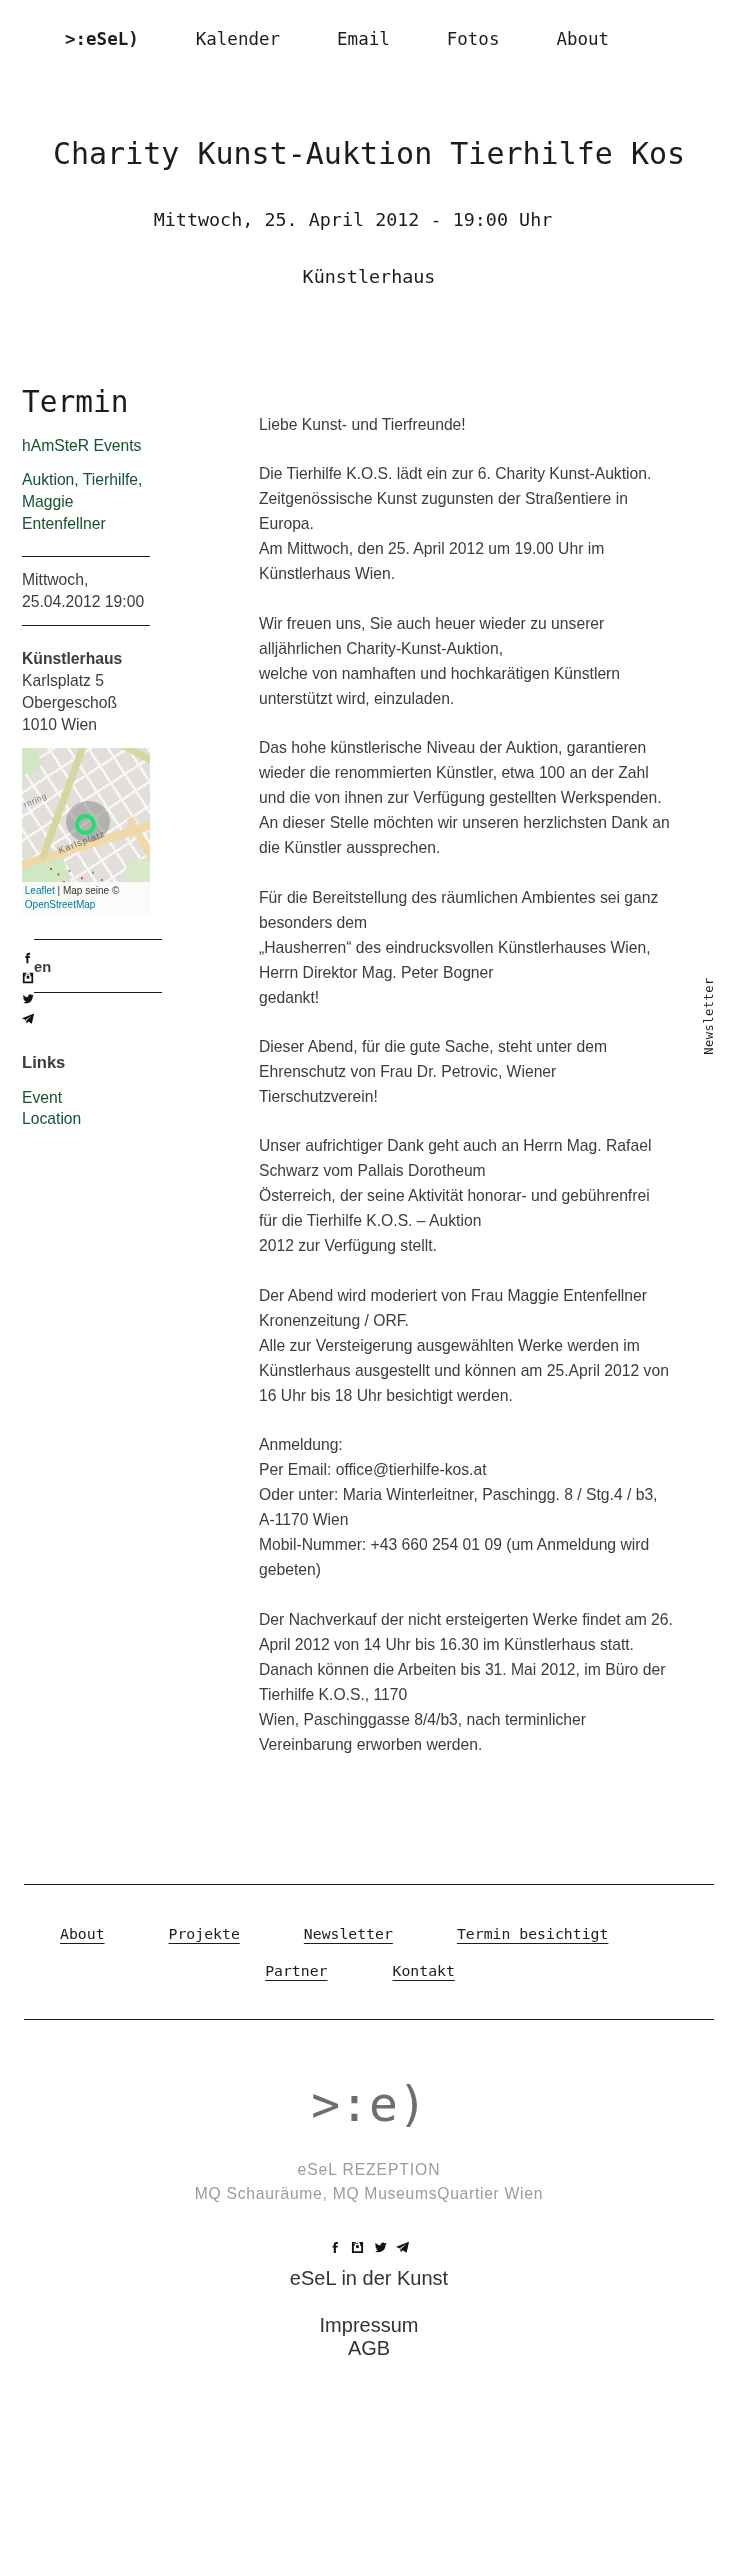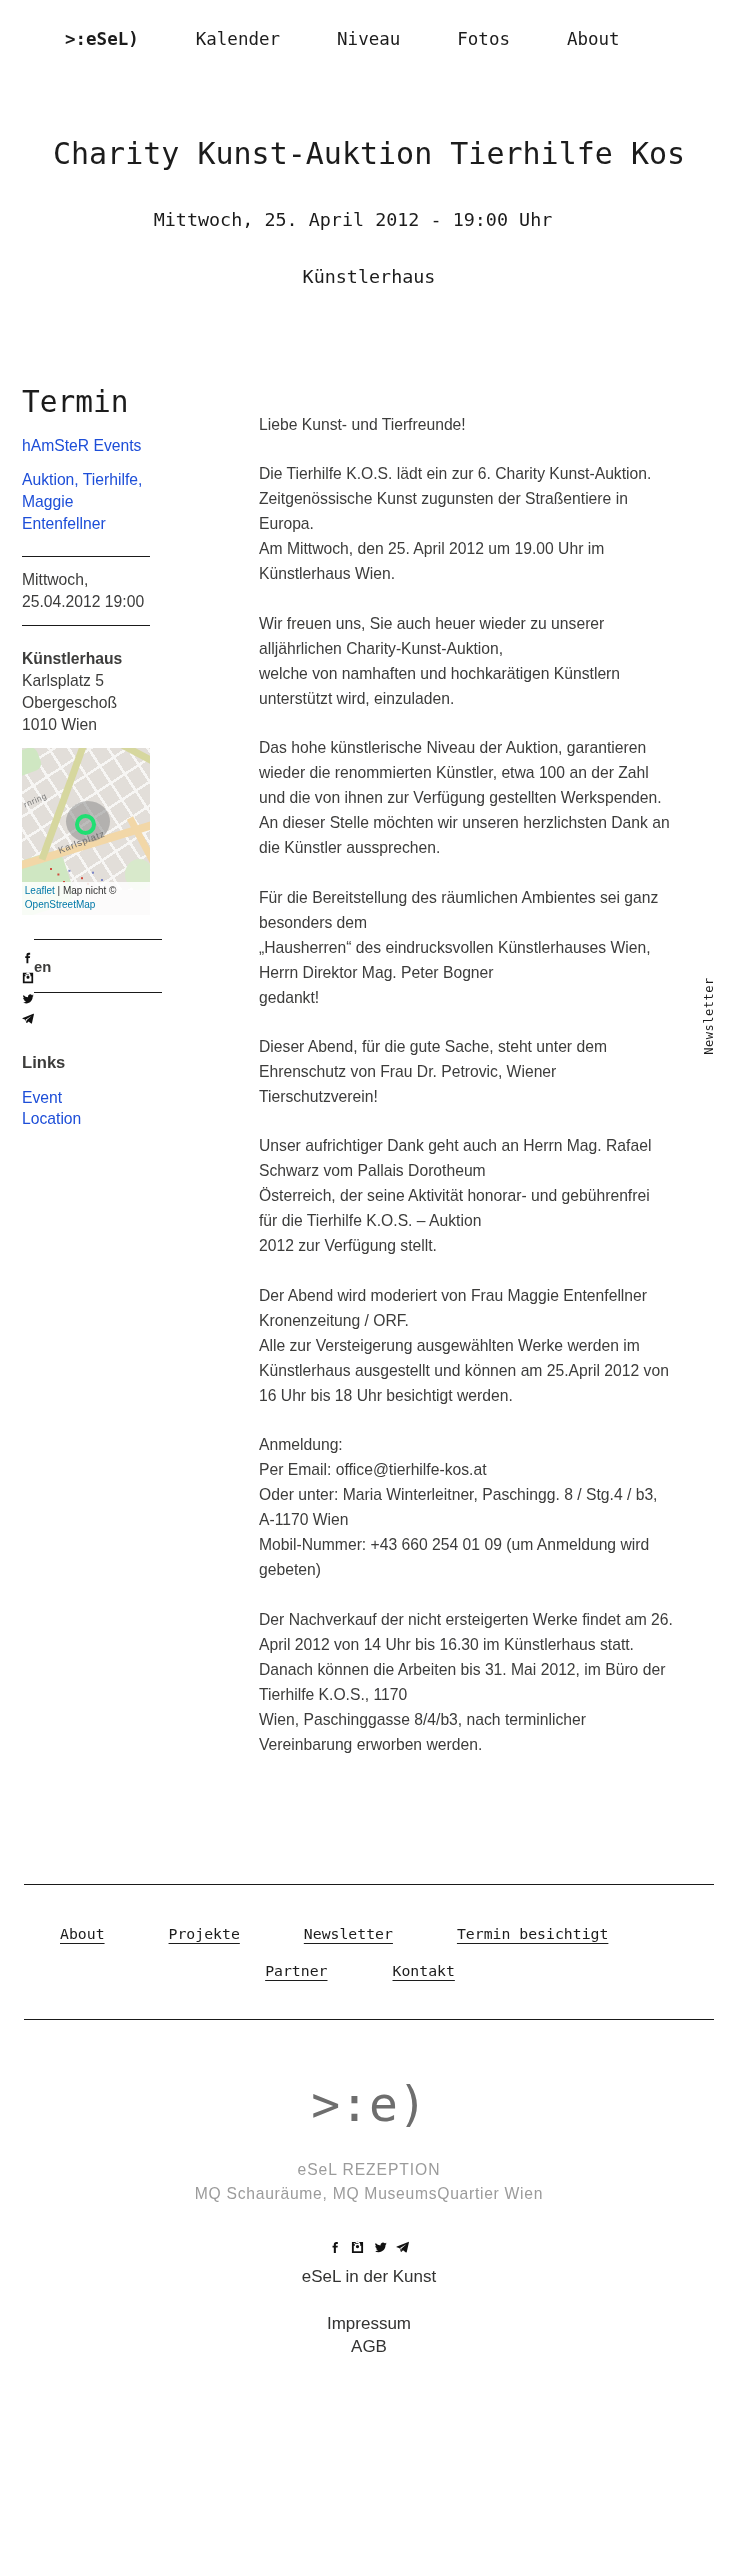--- a/index.html
+++ b/index.html
@@ -14,21 +14,21 @@
   .topnav .navitem{font-size:17.5px;cursor:pointer;text-decoration:none;color:#1c1c1c;}
 
   
   .ev-title{position:absolute;top:135px;left:0;width:738px;text-align:center;font-size:30px;font-weight:normal;margin:0;}
   .ev-date{position:absolute;top:208px;left:0;width:706px;text-align:center;font-size:18.4px;}
   .ev-venue{position:absolute;top:265px;left:0;width:738px;text-align:center;font-size:18.4px;}
 
   
   .sidebar{position:absolute;left:22px;top:390px;width:129px;font-size:15.7px;line-height:22px;}
   .sidebar h2{font-size:29.5px;font-weight:normal;margin:0 0 22px 0;}
-  .side-link{color:#1d4ed8;cursor:pointer;}
+  .side-link{color:#14532d;cursor:pointer;}
   .cat{margin:0 0 12px 0;}
   .tags{margin:0;}
   .sidebar hr{border:none;border-top:0.9px solid #1a1a1a;margin:0;width:128px;}
   .hr-date-top{margin-top:21px !important;}
   .date-block{margin-top:12px;}
   .hr-date-bot{margin-top:12px !important;}
   .venue-block{margin-top:22px;}
   .venue-name{font-weight:bold;}
 
   
@@ -80,32 +80,32 @@
   .foot-link{text-decoration:underline;text-underline-offset:3.7px;cursor:pointer;color:#1c1c1c;}
 
   
   .sf{position:absolute;left:0;width:738px;text-align:center;}
   .sf-logo{top:2075px;font-size:48px;color:#6e6e6e;cursor:pointer;}
   .sf-l1{top:2160px;font-size:15.7px;color:#9b9b9b;letter-spacing:0.9px;text-align:center;}
   .sf-l2{top:2184px;font-size:15.7px;color:#9b9b9b;letter-spacing:0.7px;}
   .sf-l3{top:2207px;font-size:15.7px;color:#9b9b9b;letter-spacing:0.7px;}
   .foot-icons{position:absolute;top:2240px;left:0;width:738px;display:flex;justify-content:center;gap:9.2px;}
   .foot-icons span{cursor:pointer;}
-  .sf-link{font-size:17px;color:#333332;cursor:pointer;}
+  .sf-link{font-size:20px;color:#333332;cursor:pointer;}
   .sf-k1{top:2266px;} .sf-k2{top:2289px;} .sf-k3{top:2313px;} .sf-k4{top:2336px;}
 </style>
 </head>
 <body>
 
 <div class="page">
 
   <div class="topnav mono">
     <span class="logo">&gt;:eSeL)</span>
     <span class="navitem">Kalender</span>
-    <span class="navitem">Niveau</span>
+    <span class="navitem">Email</span>
     <span class="navitem">Fotos</span>
     <span class="navitem">About</span>
   </div>
 
   <h1 class="ev-title mono">Charity Kunst-Auktion Tierhilfe Kos</h1>
   <div class="ev-date mono">Mittwoch, 25. April 2012 - 19:00 Uhr</div>
   <div class="ev-venue mono">Künstlerhaus</div>
 
   <div class="sidebar">
     <h2 class="mono">Termin</h2>
@@ -131,21 +131,21 @@
       <div class="m-park3"></div>
       <div class="m-road-beige"></div>
       <div class="m-road-beige2"></div>
       <div class="m-road-olive"></div>
       <div class="m-road-olive2"></div>
       <div class="m-dots"></div>
       <div class="m-label1">rnring</div>
       <div class="m-blob"></div>
       <div class="m-marker"></div>
       <div class="m-label2">Karlsplatz</div>
-      <div class="map-attr"><a>Leaflet</a><span> | Map nicht © </span><a>OpenStreetMap</a></div>
+      <div class="map-attr"><a>Leaflet</a><span> | Map seine © </span><a>OpenStreetMap</a></div>
     </div>
 
     <div class="social-row">
       <div class="icon-col">
         <span>
           <svg width="12" height="12" viewBox="0 0 14 14">
               <path fill="#111" d="M9.5 1H7.8C6.2 1 5.2 2 5.2 3.6V5H3.8v2h1.4v6h2.2V7h1.8l.3-2H7.4V3.9c0-.5.2-.8.8-.8h1.3V1z"></path>
             </svg>
         </span>
         <span>

